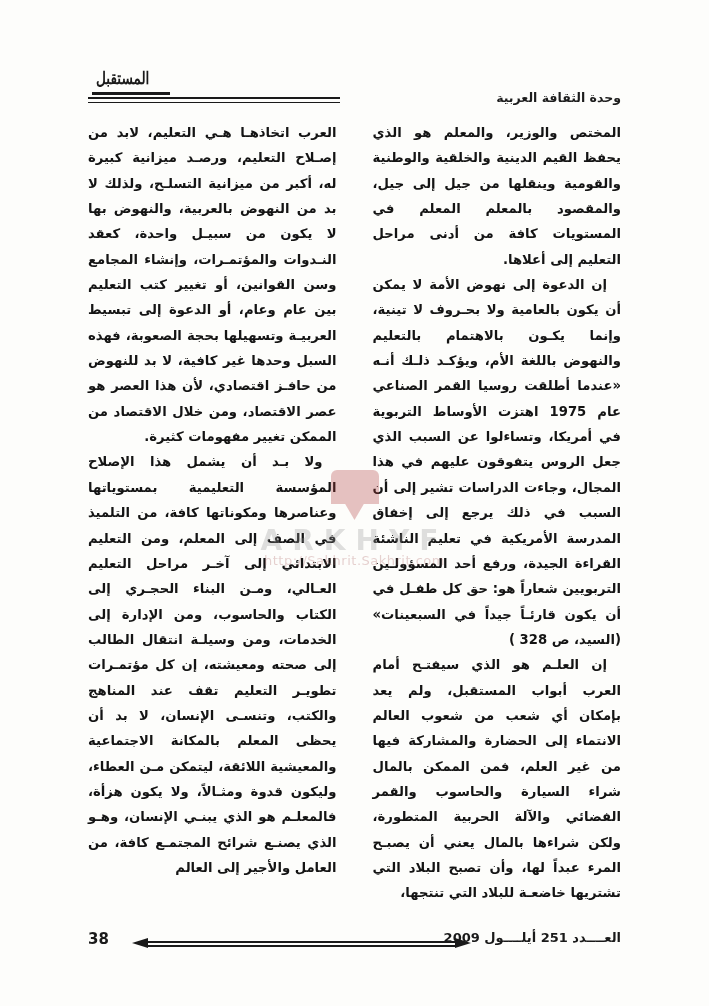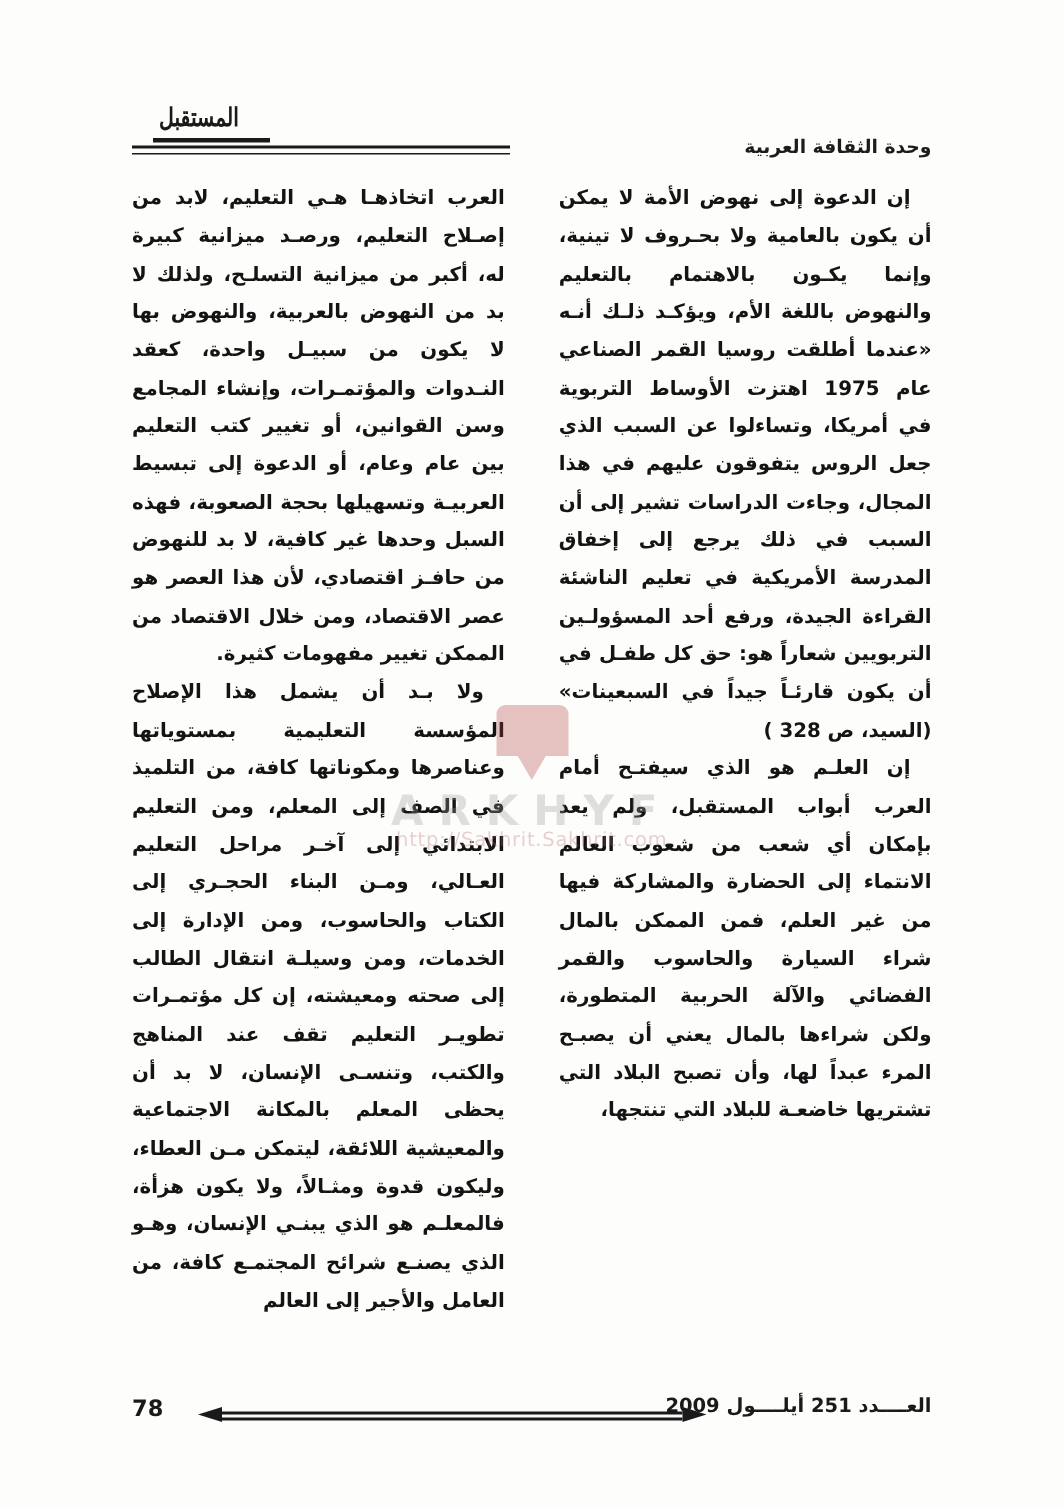--- a/index.html
+++ b/index.html
@@ -51,21 +51,21 @@
     right: 0;
     top: 12px;
     font-size: 12.5px;
     font-weight: bold;
     letter-spacing: 0;
     color: #1c1c1c;
     white-space: nowrap;
   }
   .masthead {
     position: absolute;
-    left: 14px;
+    left: 4px;
     top: -8px;
     width: 78px;
     height: 34px;
   }
   .masthead .mast-rule {
     position: absolute;
     left: 0;
     top: 22px;
     width: 78px;
     border-top: 3px solid #1a1a1a;
@@ -240,35 +240,36 @@
   </div>
 
   <div class="columns">
 
     <div class="col">
       <p class="cont">العرب اتخاذهـا هـي التعليم، لابد من إصـلاح التعليم، ورصـد ميزانية كبيرة له، أكبر من ميزانية التسلـح، ولذلك لا بد من النهوض بالعربية، والنهوض بها لا يكون من سبيـل واحدة، كعقد النـدوات والمؤتمـرات، وإنشاء المجامع وسن القوانين، أو تغيير كتب التعليم بين عام وعام، أو الدعوة إلى تبسيط العربيـة وتسهيلها بحجة الصعوبة، فهذه السبل وحدها غير كافية، لا بد للنهوض من حافـز اقتصادي، لأن هذا العصر هو عصر الاقتصاد، ومن خلال الاقتصاد من الممكن تغيير مفهومات كثيرة.</p>
       <p>ولا بـد أن يشمل هذا الإصلاح المؤسسة التعليمية بمستوياتها وعناصرها ومكوناتها كافة، من التلميذ في الصف إلى المعلم، ومن التعليم الابتدائي إلى آخـر مراحل التعليم العـالي، ومـن البناء الحجـري إلى الكتاب والحاسوب، ومن الإدارة إلى الخدمات، ومن وسيلـة انتقال الطالب إلى صحته ومعيشته، إن كل مؤتمـرات تطويـر التعليم تقف عند المناهج والكتب، وتنسـى الإنسان، لا بد أن يحظى المعلم بالمكانة الاجتماعية والمعيشية اللائقة، ليتمكن مـن العطاء، وليكون قدوة ومثـالاً، ولا يكون هزأة، فالمعلـم هو الذي يبنـي الإنسان، وهـو الذي يصنـع شرائح المجتمـع كافة، من العامل والأجير إلى العالم</p>
     </div>
 
     <div class="col">
+      <p class="cont">المختص والوزير، والمعلم هو الذي يحفظ القيم الدينية والخلقية والوطنية والقومية وينقلها من جيل إلى جيل، والمقصود بالمعلم المعلم في المستويات كافة من أدنى مراحل التعليم إلى أعلاها.</p>
       <p>إن الدعوة إلى نهوض الأمة لا يمكن أن يكون بالعامية ولا بحـروف لا تينية، وإنما يكـون بالاهتمام بالتعليم والنهوض باللغة الأم، ويؤكـد ذلـك أنـه «عندما أطلقت روسيا القمر الصناعي عام 1975 اهتزت الأوساط التربوية في أمريكا، وتساءلوا عن السبب الذي جعل الروس يتفوقون عليهم في هذا المجال، وجاءت الدراسات تشير إلى أن السبب في ذلك يرجع إلى إخفاق المدرسة الأمريكية في تعليم الناشئة القراءة الجيدة، ورفع أحد المسؤولـين التربويين شعاراً هو: حق كل طفـل في أن يكون قارئـاً جيداً في السبعينات» (السيد، ص 328 )</p>
       <p>إن العلـم هو الذي سيفتـح أمام العرب أبواب المستقبل، ولم يعد بإمكان أي شعب من شعوب العالم الانتماء إلى الحضارة والمشاركة فيها من غير العلم، فمن الممكن بالمال شراء السيارة والحاسوب والقمر الفضائي والآلة الحربية المتطورة، ولكن شراءها بالمال يعني أن يصبـح المرء عبداً لها، وأن تصبح البلاد التي تشتريها خاضعـة للبلاد التي تنتجها،</p>
     </div>
 
   </div>
 
   <div class="watermark">
     <div class="wm-shape"></div>
     <div class="wm-text">ARKHYF</div>
     <div class="wm-url">http://Sakhrit.Sakhrit.com</div>
   </div>
 
   <div class="footer">
     <div class="footer-issue">العــــدد 251 أيلــــول 2009</div>
     <div class="footer-orn">
       <div class="cap-l"></div>
       <div class="bar"></div>
       <div class="cap-r"></div>
     </div>
-    <div class="footer-page">78</div>
+    <div class="footer-page">38</div>
   </div>
 
 </div>
 
 </body></html>

